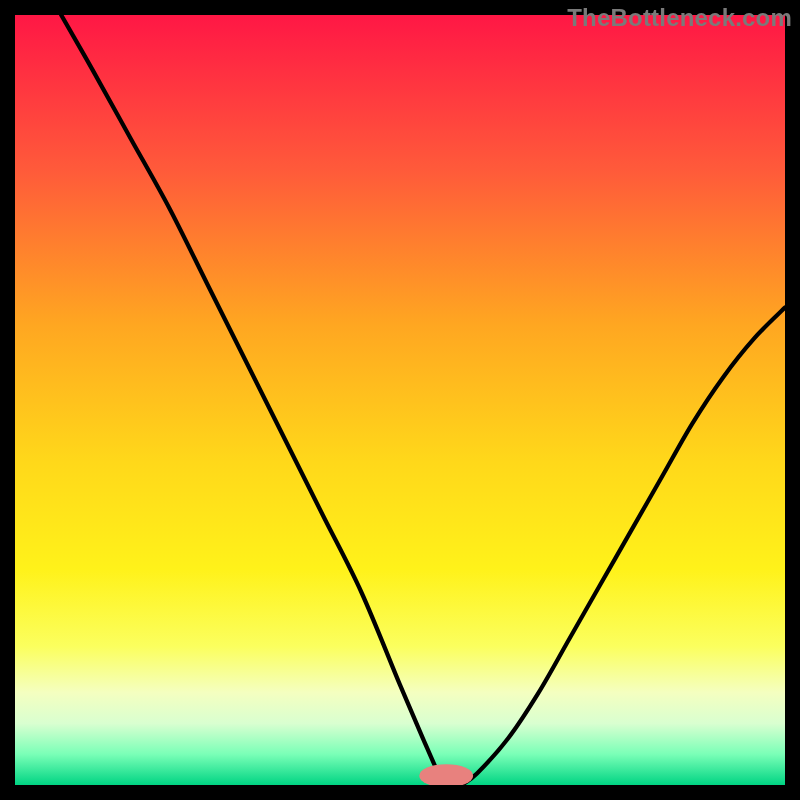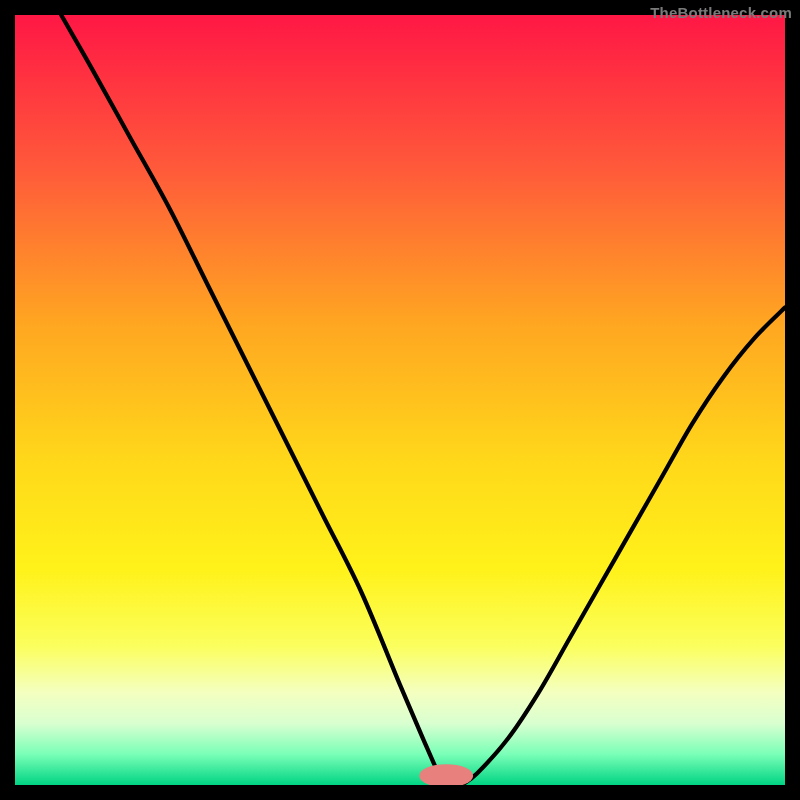--- a/index.html
+++ b/index.html
@@ -15,21 +15,21 @@
     position: relative;
     width: 800px;
     height: 800px;
     background: #000;
   }
   .watermark {
     position: absolute;
     top: 4px;
     right: 8px;
     color: #7a7a7a;
-    font-size: 15px;
+    font-size: 24px;
     font-weight: 600;
     letter-spacing: 0.2px;
     z-index: 10;
   }
   svg.plot {
     position: absolute;
     left: 15px;
     top: 15px;
     width: 770px;
     height: 770px;

